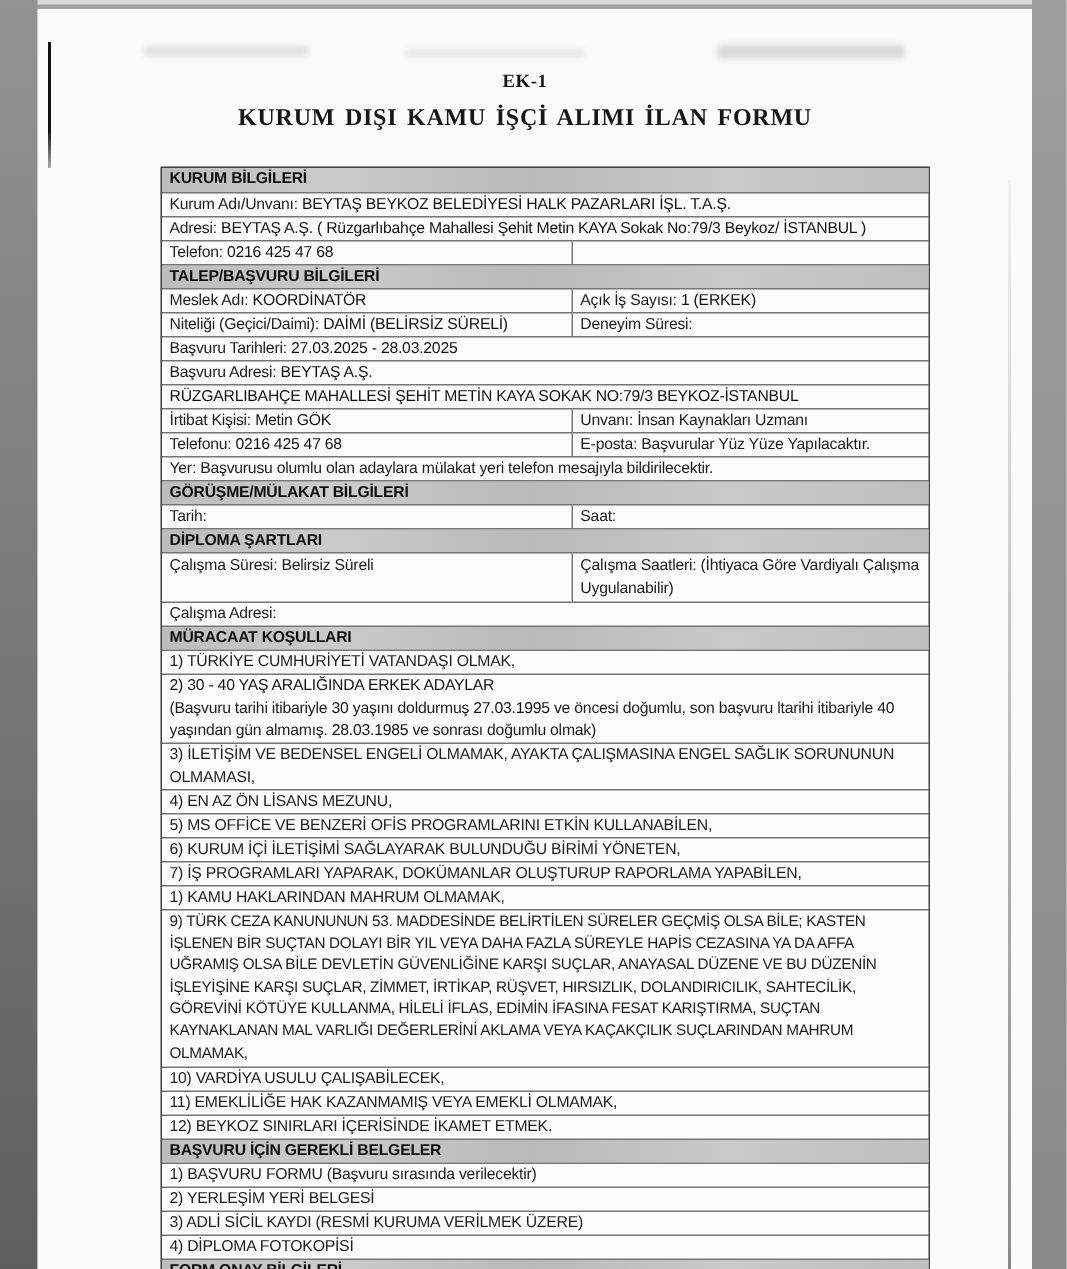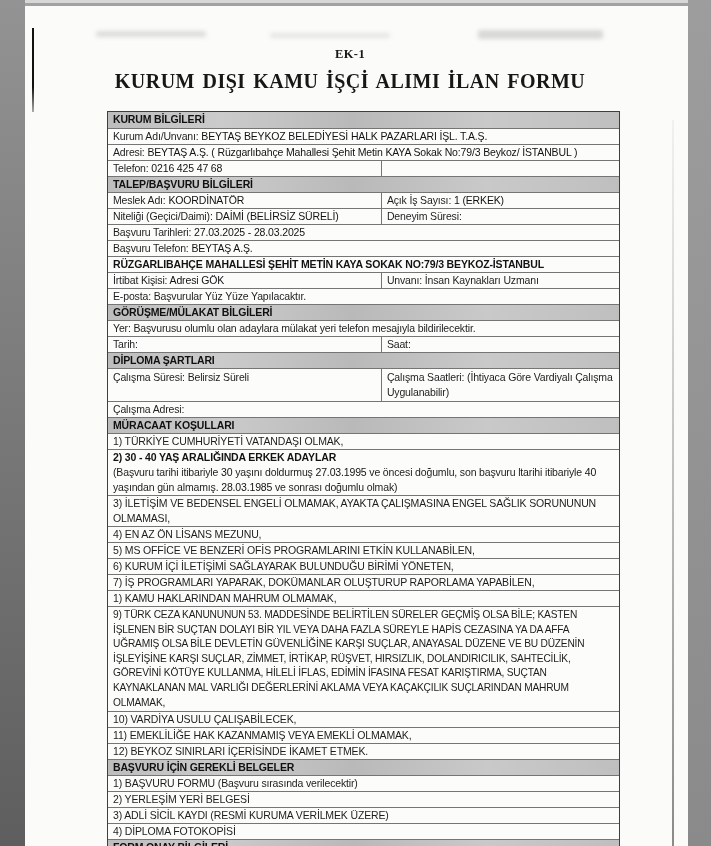--- a/index.html
+++ b/index.html
@@ -21,42 +21,42 @@
     background:linear-gradient(180deg,#111 70%,rgba(20,20,20,.35));}
   .artifact-edge{position:absolute;left:672px;top:120px;width:2px;height:726px;
     background:linear-gradient(180deg,rgba(0,0,0,.04),rgba(0,0,0,.45));}
   .smudge{position:absolute;background:rgba(40,40,40,.14);filter:blur(2px);border-radius:2px;}
   .smudge.s1{left:96px;top:31px;width:110px;height:6px;}
   .smudge.s2{left:270px;top:33px;width:120px;height:5px;background:rgba(40,40,40,.10);}
   .smudge.s3{left:478px;top:30px;width:125px;height:9px;background:rgba(40,40,40,.16);}
 
   .title-block{position:absolute;left:90px;top:47px;width:520px;text-align:center;color:#171717;}
   .annex{font-family:"Liberation Serif",serif;font-weight:700;font-size:12.5px;letter-spacing:.4px;}
-  .main-title{font-family:"Liberation Serif",serif;font-weight:700;font-size:20px;
+  .main-title{font-family:"Liberation Serif",serif;font-weight:700;font-size:16px;
     letter-spacing:.5px;word-spacing:2px;margin-top:8px;}
 
   .form-table{
     position:absolute;left:107px;top:111px;width:513px;
     border:1px solid #3f3f3f;box-sizing:border-box;
     color:#1d1d1d;font-size:10.5px;letter-spacing:-0.15px;
     background:#fcfcfa;
   }
   .tr{display:flex;min-height:16px;box-sizing:border-box;border-top:1px solid #757575;}
   .tr:first-child{border-top:none;}
   .td{padding:0 5px;line-height:15px;box-sizing:border-box;}
   .td.full{width:100%;}
   .td.cl{width:53.6%;flex:none;border-right:1px solid #757575;}
   .td.cr{flex:1;}
   .tr.sec{
     background:linear-gradient(90deg,#bdbdbd,#cbcbcb 22%,#b9b9b9 48%,#c9c9c9 74%,#bfbfbf);
     font-weight:700;color:#101010;
   }
   .tr.dbl .td{padding-top:1px;padding-bottom:1px;line-height:15px;min-height:31px;}
   .v{font-weight:400;color:#121212;}
-  .caps-bold{font-weight:700;color:#121212;}
+  .caps-bold{font-weight:400;color:#121212;}
   .item9{font-size:10.2px;line-height:14.6px;letter-spacing:-0.2px;padding-top:1px;padding-bottom:1px;}
   .para{line-height:15px;}
 </style>
 </head>
 <body>
 
 <div class="top-edge"></div>
 <div class="left-strip"></div>
 <div class="paper"></div>
 <div class="right-strip"></div>
@@ -95,38 +95,39 @@
     <div class="td cr"><span>Açık İş Sayısı: </span><span class="v">1 (ERKEK)</span></div>
   </div>
   <div class="tr">
     <div class="td cl"><span>Niteliği (Geçici/Daimi): </span><span class="v">DAİMİ (BELİRSİZ SÜRELİ)</span></div>
     <div class="td cr"><span>Deneyim Süresi:</span></div>
   </div>
   <div class="tr">
     <div class="td full"><span>Başvuru Tarihleri: </span><span class="v">27.03.2025 - 28.03.2025</span></div>
   </div>
   <div class="tr">
-    <div class="td full"><span>Başvuru Telefon: </span><span class="v">BEYTAŞ A.Ş.</span></div>
+    <div class="td full"><span>Başvuru Adresi: </span><span class="v">BEYTAŞ A.Ş.</span></div>
   </div>
   <div class="tr">
     <div class="td full caps-bold">RÜZGARLIBAHÇE MAHALLESİ ŞEHİT METİN KAYA SOKAK NO:79/3 BEYKOZ-İSTANBUL</div>
   </div>
   <div class="tr">
-    <div class="td cl"><span>İrtibat Kişisi: </span><span class="v">Adresi GÖK</span></div>
+    <div class="td cl"><span>İrtibat Kişisi: </span><span class="v">Metin GÖK</span></div>
     <div class="td cr"><span>Unvanı: </span><span>İnsan Kaynakları Uzmanı</span></div>
   </div>
   <div class="tr">
+    <div class="td cl"><span>Telefonu: </span><span class="v">0216 425 47 68</span></div>
     <div class="td cr"><span>E-posta: </span><span>Başvurular Yüz Yüze Yapılacaktır.</span></div>
   </div>
 
+  <div class="tr">
+    <div class="td full"><span>Yer: </span><span>Başvurusu olumlu olan adaylara mülakat yeri telefon mesajıyla bildirilecektir.</span></div>
+  </div>
   <div class="tr sec">
     <div class="td full">GÖRÜŞME/MÜLAKAT BİLGİLERİ</div>
-  </div>
-  <div class="tr">
-    <div class="td full"><span>Yer: </span><span>Başvurusu olumlu olan adaylara mülakat yeri telefon mesajıyla bildirilecektir.</span></div>
   </div>
   <div class="tr">
     <div class="td cl"><span>Tarih:</span></div>
     <div class="td cr"><span>Saat:</span></div>
   </div>
 
   <div class="tr sec">
     <div class="td full">DİPLOMA ŞARTLARI</div>
   </div>
   <div class="tr dbl">

